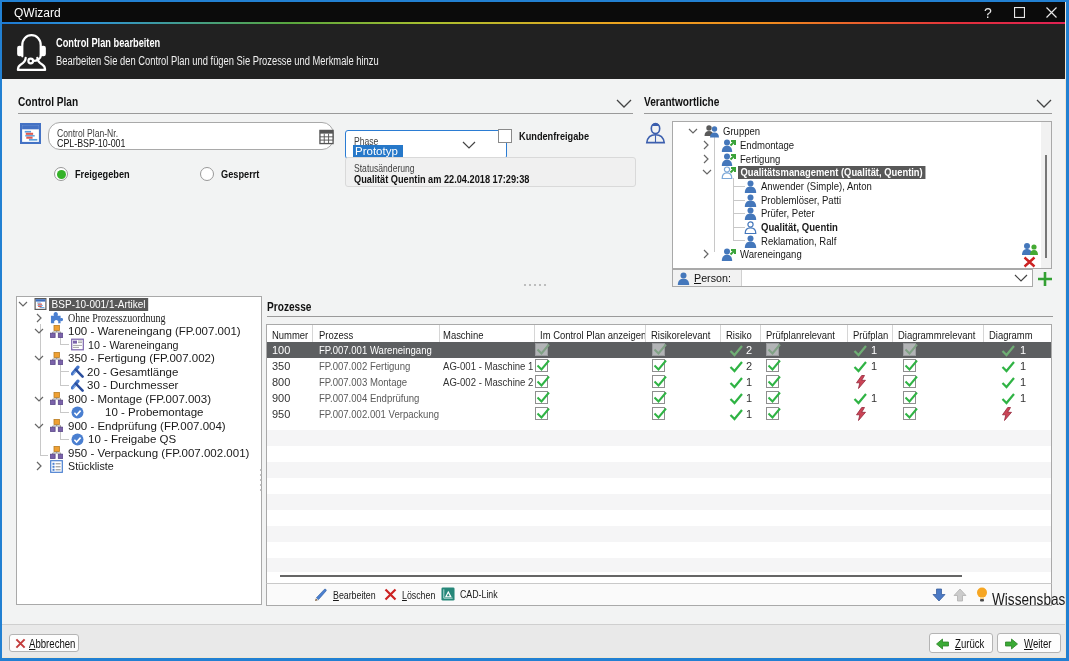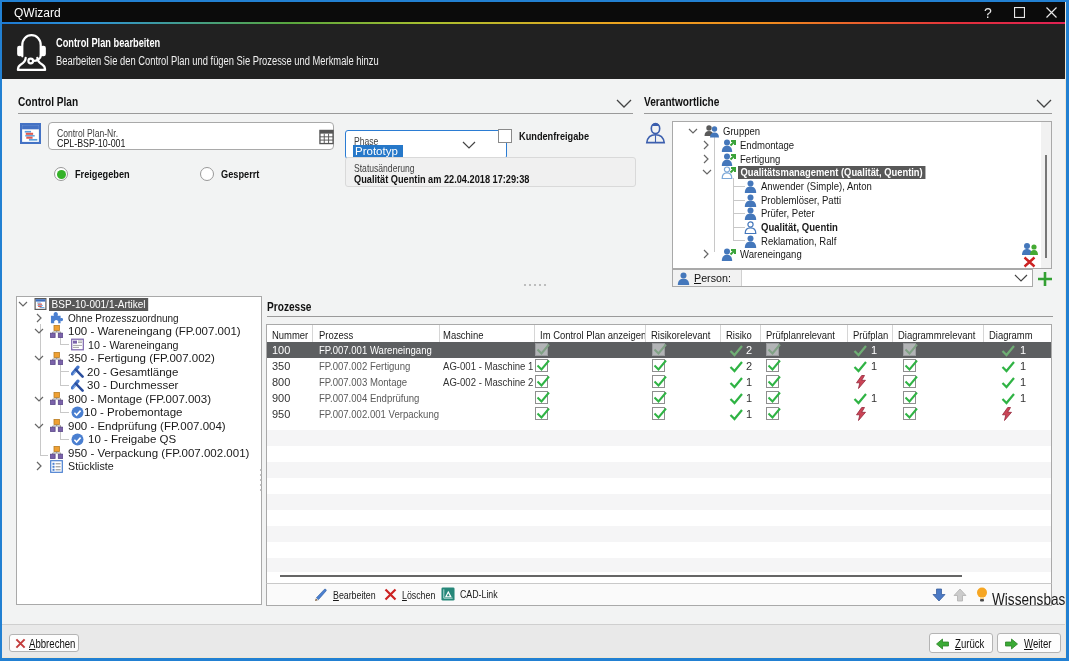--- a/index.html
+++ b/index.html
@@ -73,21 +73,21 @@
 
 <svg class="abs" style="left:20px;top:123px" width="21" height="21" viewBox="0 0 20 20">
 <rect x="1" y="1" width="18" height="18" fill="#fff" stroke="#4472c4" stroke-width="2"></rect>
 <rect x="2" y="2" width="16" height="4" fill="#4472c4"></rect>
 <rect x="4.5" y="7.5" width="6" height="1.6" fill="#5aa0dc"></rect>
 <rect x="5.5" y="9.3" width="7" height="2" fill="#e05a4e"></rect>
 <rect x="5" y="11.5" width="9" height="1.4" fill="#5aa0dc"></rect>
 <rect x="6" y="13" width="6" height="2" fill="#e05a4e"></rect>
 <rect x="8.5" y="15.2" width="8" height="1.6" fill="#5aa0dc"></rect>
 </svg>
-<div class="panel" style="left:48px;top:122px;width:286px;height:28px;border-radius:4px;padding-left:20px;">
+<div class="panel" style="left:48px;top:122px;width:286px;height:28px;border-radius:12px;padding-left:20px;">
 <div class="flabel" style="left:8px;top:4px;">Control Plan-Nr.</div>
 <div class="fval" style="left:8px;top:14px;transform:scaleX(0.77);transform-origin:0 50%;white-space:nowrap;">CPL-BSP-10-001</div>
 <svg class="abs" style="left:270px;top:6px" width="15" height="16" viewBox="0 0 16 16">
 <rect x="1" y="1" width="14" height="14" fill="#fff" stroke="#555" stroke-width="1.4"></rect>
 <rect x="1" y="1" width="14" height="3.4" fill="#555"></rect>
 <g stroke="#555" stroke-width="1">
         <line x1="1" y1="7.8" x2="15" y2="7.8"></line>
         <line x1="1" y1="11.3" x2="15" y2="11.3"></line>
         <line x1="5.6" y1="4.5" x2="5.6" y2="15"></line>
         <line x1="10.2" y1="4.5" x2="10.2" y2="15"></line>
@@ -277,21 +277,21 @@
 <rect x="1" y="1" width="18" height="18" fill="#fff" stroke="#5a5a5a" stroke-width="2"></rect>
 <rect x="2" y="2" width="16" height="4" fill="#3f6fbf"></rect>
 <rect x="4.5" y="7.5" width="6" height="1.6" fill="#5aa0dc"></rect>
 <rect x="5.5" y="9.3" width="7" height="2" fill="#e05a4e"></rect>
 <rect x="5" y="11.5" width="9" height="1.4" fill="#5aa0dc"></rect>
 <rect x="6" y="13" width="6" height="2" fill="#e05a4e"></rect>
 <rect x="8.5" y="15.2" width="8" height="1.6" fill="#5aa0dc"></rect>
 </svg>
 <span class="sel" style="margin-left:2px;padding:0 3px;line-height:13px;display:inline-block;transform:scaleX(0.87);transform-origin:0 50%;">BSP-10-001/1-Artikel</span>
     </div>
-<div class="treerow" style="left:36px;top:310.5px;">
+<div class="treerow" style="left:36px;top:310.5px;font-family:Liberation Serif, serif;">
 <svg width="6" height="10" viewBox="0 0 6 10">
         <path d="M1,1 L5,5 L1,9" fill="none" stroke="#666" stroke-width="1.2"></path>
       </svg>
 <svg style="margin-left:8px" width="13" height="13" viewBox="0 0 14 14">
         <path d="M1,5.2 L4.4,5.2 C3.2,3.6 4.2,1.2 6.2,1.2 C8.2,1.2 9.2,3.6 8,5.2 L11.4,5.2 L11.4,7.8 C13,6.8 14.2,8 14.2,9.2 C14.2,10.4 13,11.6 11.4,10.6 L11.4,13.2 L8.6,13.2 C9.6,11.6 8.6,9.6 6.7,9.6 C4.8,9.6 3.8,11.6 4.8,13.2 L1,13.2 Z" fill="#4a7fd0"></path>
       </svg>
 <span class="t87" style="margin-left:5px">Ohne Prozesszuordnung</span>
     </div>
 <div class="treerow" style="left:34px;top:324px;text-align:right;">
 <svg width="10" height="6" viewBox="0 0 10 6">
@@ -351,21 +351,21 @@
         <rect x="0.5" y="8.2" width="4.6" height="4.3" fill="#7a62aa" stroke="#5a4788" stroke-width="0.8"></rect>
         <rect x="8.3" y="8.2" width="4.6" height="4.3" fill="#7a62aa" stroke="#5a4788" stroke-width="0.8"></rect>
       </svg>
 <span style="margin-left:5px">800 - Montage (FP.007.003)</span>
     </div>
 <div class="treerow" style="left:71px;top:405px;">
 <svg width="13" height="13" viewBox="0 0 13 13">
         <circle cx="6.5" cy="6.5" r="6" fill="#4a7fd0"></circle>
         <path d="M3.4,6.8 L5.6,9 L9.6,4.6" stroke="#fff" stroke-width="1.6" fill="none"></path>
       </svg>
-<span style="margin-left:0">10 - Probemontage</span>
+<span style="margin-left:21px">10 - Probemontage</span>
     </div>
 <div class="treerow" style="left:34px;top:418.5px;">
 <svg width="10" height="6" viewBox="0 0 10 6">
         <path d="M1,1 L5,5 L9,1" fill="none" stroke="#666" stroke-width="1.2"></path>
       </svg>
 <svg style="margin-left:6px" width="13" height="13" viewBox="0 0 13 13">
         <rect x="4" y="0.5" width="5.4" height="5" fill="#efa033" stroke="#b97c20" stroke-width="0.8"></rect>
         <path d="M6.7,5.5 L6.7,7 M2.7,9 L2.7,7 L10.7,7 L10.7,9" stroke="#888" stroke-width="0.9" fill="none"></path>
         <rect x="0.5" y="8.2" width="4.6" height="4.3" fill="#7a62aa" stroke="#5a4788" stroke-width="0.8"></rect>
         <rect x="8.3" y="8.2" width="4.6" height="4.3" fill="#7a62aa" stroke="#5a4788" stroke-width="0.8"></rect>

